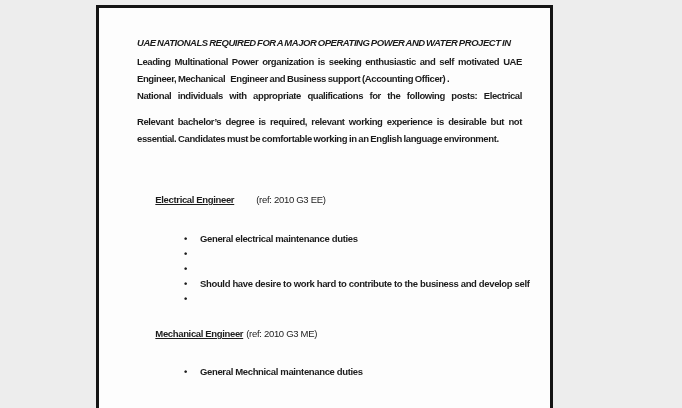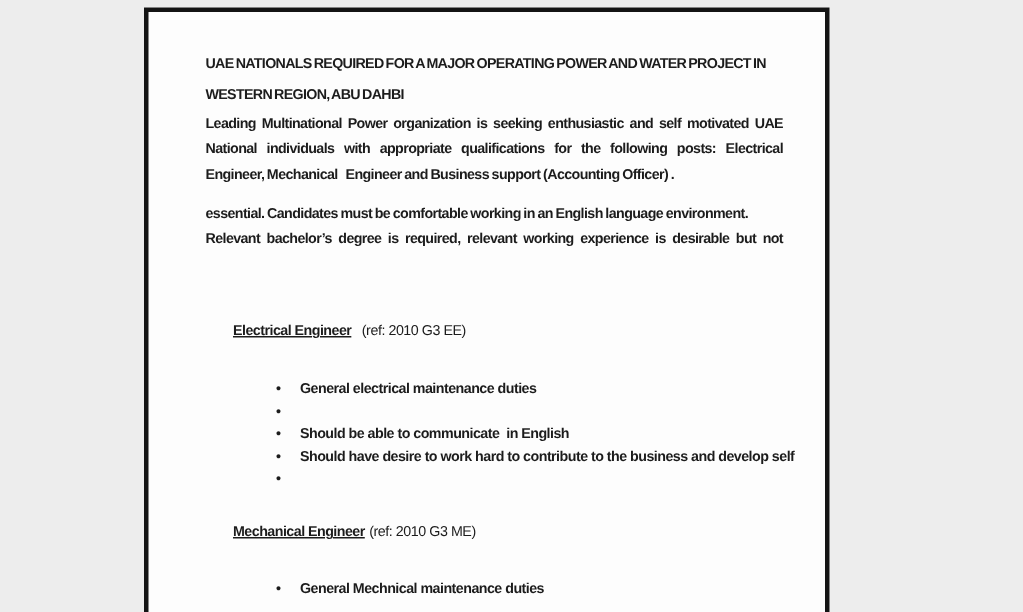--- a/index.html
+++ b/index.html
@@ -26,20 +26,21 @@
     color: #1c1c1c;
     font-weight: bold;
     font-size: 9.5px;
   }
   .title-line {
     white-space: pre;
     line-height: 21px;
     letter-spacing: -0.45px;
     word-spacing: -0.8px;
     font-size: 9.5px;
+    font-style: italic;
   }
   .para { margin: 0; }
   .para .line {
     line-height: 17px;
     letter-spacing: -0.4px;
     word-spacing: -0.5px;
   }
   .line.just {
     text-align: justify;
     text-align-last: justify;
@@ -49,21 +50,21 @@
   .intro { }
   .reqs  { margin-top: 9px; }
   .sec-head {
     line-height: 15px;
     letter-spacing: -0.35px;
     white-space: pre;
   }
   .sec-head .hd { text-decoration: underline; text-align: center; }
   .sec-head .ref { font-weight: normal; letter-spacing: -0.3px; }
   .sec1 .sec-head { margin-top: 30px; }
-  .sec1 .sec-head .ref { margin-left: 7px; }
+  .sec1 .sec-head .ref { margin-left: 22px; }
   .sec2 .sec-head { margin-top: 5px; }
   .sec2 .sec-head .ref { margin-left: 3px; }
   ul.blist {
     margin: 0;
     padding: 0;
     list-style: none;
   }
   .sec1 ul.blist { margin-top: 9px; }
   .sec2 ul.blist { margin-top: 8px; }
   ul.blist li {
@@ -80,49 +81,47 @@
   ul.blist .btext { white-space: pre; }
 </style>
 </head>
 <body>
 
 <div class="page">
   <div class="content">
 
     <div>
       <div class="title-line">UAE NATIONALS REQUIRED FOR A MAJOR OPERATING POWER AND WATER PROJECT IN</div>
-      <div class="title-line">WESTERN REGION, ABU DAHBI</div>
     </div>
 
     <div class="para intro">
       <div class="line just">Leading Multinational Power organization is seeking enthusiastic and self motivated UAE</div>
+      <div class="line nat">Engineer, Mechanical   Engineer and Business support (Accounting Officer) .</div>
       <div class="line just">National individuals with appropriate qualifications for the following posts: Electrical</div>
-      <div class="line nat">Engineer, Mechanical   Engineer and Business support (Accounting Officer) .</div>
     </div>
 
     <div class="para reqs">
+      <div class="line just">Relevant bachelor’s degree is required, relevant working experience is desirable but not</div>
       <div class="line nat">essential. Candidates must be comfortable working in an English language environment.</div>
-      <div class="line just">Relevant bachelor’s degree is required, relevant working experience is desirable but not</div>
     </div>
 
     <div class="sec1">
       <div class="sec-head">
         <span class="hd">Electrical Engineer</span><span class="ref">(ref: 2010 G3 EE)</span>
       </div>
       <ul class="blist">
         <li>
             <span class="marker">•</span>
             <span class="btext">General electrical maintenance duties</span>
           </li>
         <li>
             <span class="marker">•</span>
           </li>
         <li>
             <span class="marker">•</span>
-            <span class="btext">Should be able to communicate  in English</span>
           </li>
         <li>
             <span class="marker">•</span>
             <span class="btext">Should have desire to work hard to contribute to the business and develop self</span>
           </li>
         <li>
             <span class="marker">•</span>
           </li>
       </ul>
     </div>

